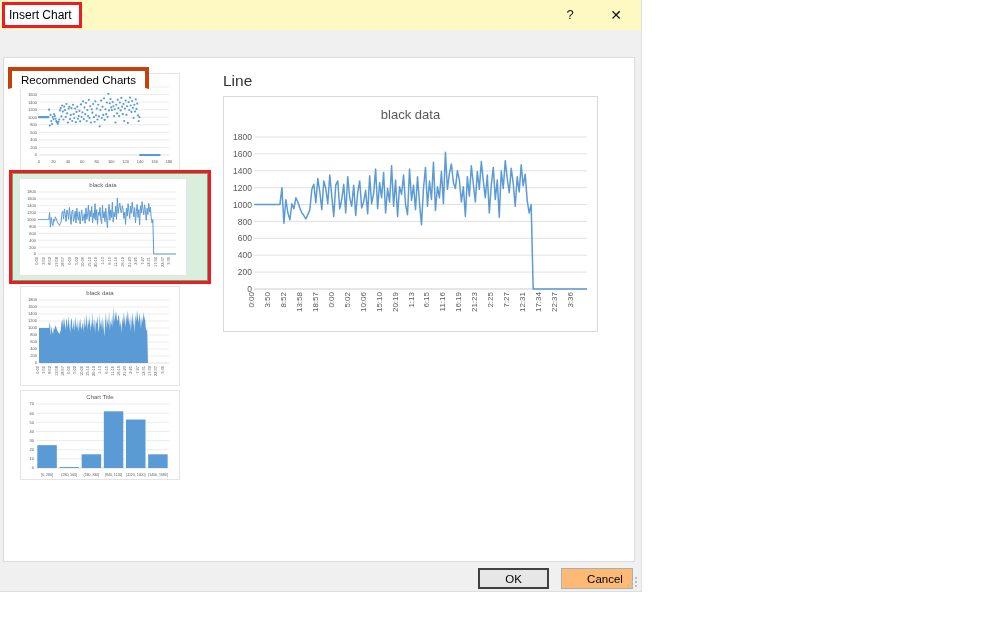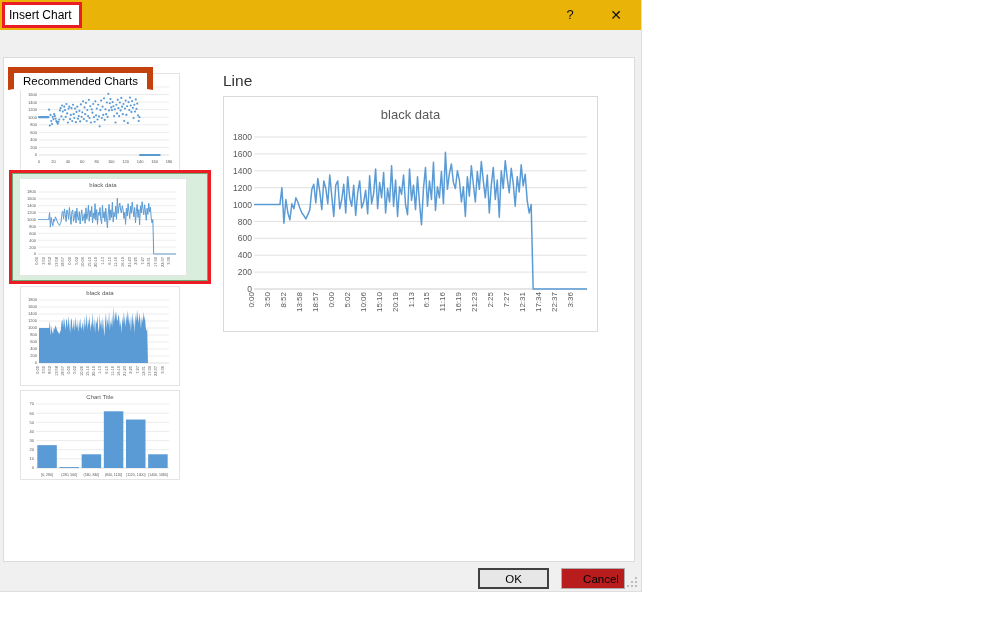--- a/index.html
+++ b/index.html
@@ -6,38 +6,38 @@
   body{
     width:1008px;height:630px;position:relative;background:#ffffff;
     font-family:"Liberation Sans",sans-serif;overflow:hidden;
     -webkit-font-smoothing:antialiased;
   }
   .dialog{
     position:absolute;left:0;top:0;width:641px;height:591px;background:#f0f0f0;
     border-right:1px solid #dedede;border-bottom:1px solid #dedede;
   }
   
-  .titlebar{position:absolute;left:0;top:0;width:100%;height:30px;background:#eab308;}
+  .titlebar{position:absolute;left:0;top:0;width:100%;height:30px;background:#fef9c3;}
   .title-annot{
     position:absolute;left:2px;top:2px;height:20px;min-width:74px;
     border:3px solid #ec1c24;display:flex;align-items:center;background:#fff;
   }
   .title-text{font-size:12px;color:#000;padding:0 4px;white-space:nowrap;}
   .tb-btn{
     position:absolute;top:0;width:34px;height:29px;border:none;background:transparent;
     font-family:"Liberation Sans",sans-serif;font-size:13px;color:#111;cursor:pointer;
     display:flex;align-items:center;justify-content:center;padding:0;
   }
   .tb-help{left:553px;}
   .tb-close{left:599px;font-size:14px;font-weight:300;}
   
   .tabstrip{position:absolute;left:0;top:30px;width:100%;height:27px;background:#f0f0f0;}
   .tab{
     position:absolute;font-size:11.5px;color:#000;cursor:pointer;
-    border:6px solid #c2410c;box-sizing:border-box;display:flex;align-items:center;
+    border:4px solid #c2410c;box-sizing:border-box;display:flex;align-items:center;
     padding:8px 9px;background:#f2f2f2;
   }
   .tab-active{left:8px;top:37px;height:22px;background:#ffffff;border-bottom:1px solid #ffffff;z-index:3;}
   .tab-idle{left:131px;top:39px;height:18px;z-index:1;}
   
   .content{
     position:absolute;left:3px;top:57px;width:630px;height:503px;background:#ffffff;
     border:1px solid #dcdcdc;box-sizing:content-box;z-index:2;
   }
   .thumb-card{
@@ -70,21 +70,21 @@
     position:absolute;left:219px;top:277px;width:400px;margin:0;
     font-size:12px;line-height:1.22;color:#000;white-space:pre-line;
   }
   
   .footer{position:absolute;left:0;top:561px;width:100%;height:30px;background:#f0f0f0;}
   .btn{
     position:absolute;top:7px;height:21px;font-family:"Liberation Sans",sans-serif;
     font-size:11.5px;color:#000;cursor:pointer;box-sizing:border-box;padding:0;
   }
   .btn-ok{left:478px;width:71px;background:#e7e7e7;border:2px solid #404040;}
-  .btn-cancel{left:561px;width:64px;background:#b91c1c;border:1px solid #adadad;padding-left:16px;}
+  .btn-cancel{left:561px;width:72px;background:#fdba74;border:1px solid #adadad;padding-left:16px;}
   .grip{position:absolute;right:3px;bottom:3px;width:11px;height:11px;cursor:nwse-resize;}
   .grip i{
     position:absolute;width:2px;height:2px;background:#bdbdbd;
   }
 </style>
 </head>
 <body>
 
 <div class="dialog">
 

